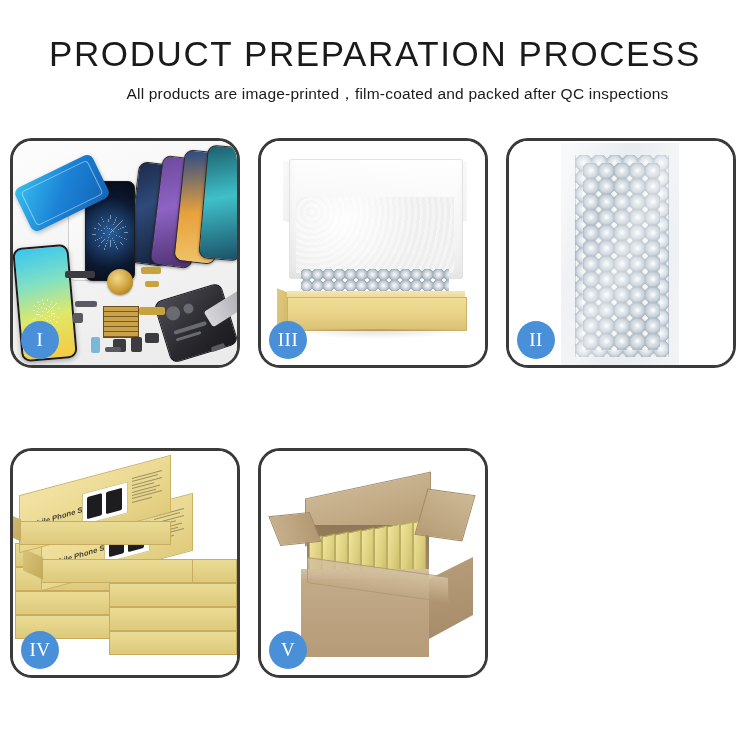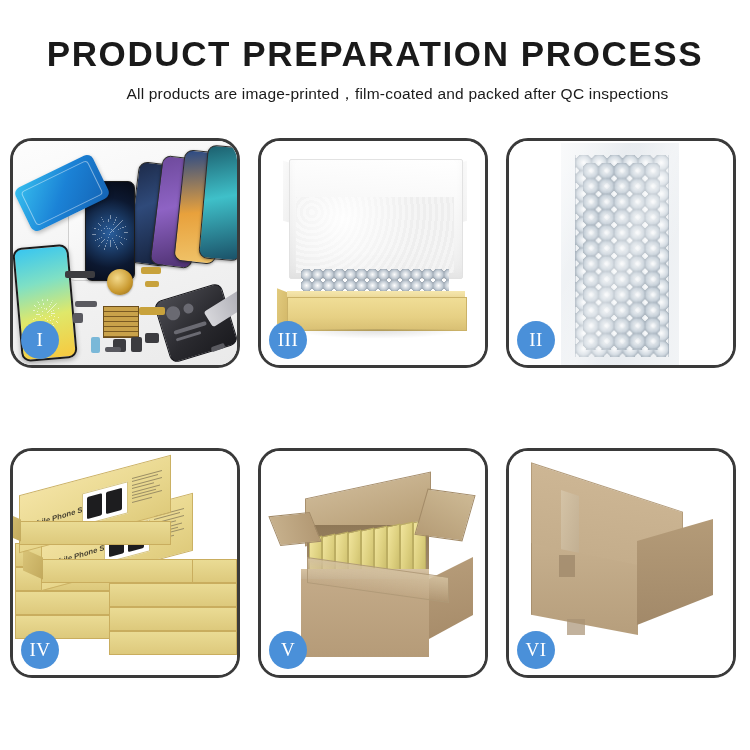--- a/index.html
+++ b/index.html
@@ -16,21 +16,21 @@
   }
 
   
   #header {
     width: 750px;
     padding-top: 33px;
     text-align: center;
   }
   #page-title {
     font-size: 35px;
-    font-weight: 700;
+    font-weight: 400;
     letter-spacing: 1.6px;
     color: #1a1a1a;
     line-height: 42px;
     white-space: nowrap;
     font-family: "Liberation Sans", sans-serif;
   }
   #page-subtitle {
     font-size: 15.5px;
     font-weight: 400;
     color: #1a1a1a;
@@ -436,27 +436,14 @@
       <div class="p5-rim"></div>
       <div class="p5-bodyfront"></div>
       <div class="p5-right"></div>
       <div class="p5-flapLeft"></div>
       <div class="p5-flapRight"></div>
       <div class="p5-flapFront"></div>
     </div>
     <div class="badge">V</div>
   </div>
 
-  <div class="panel">
-    <div class="stage">
-      <div class="p6-bg"></div>
-      <div class="p6-shine"></div>
-      <div class="p6-top"></div>
-      <div class="p6-tape"></div>
-      <div class="p6-left"></div>
-      <div class="p6-right"></div>
-      <div class="p6-tab1"></div>
-      <div class="p6-tab2"></div>
-    </div>
-    <div class="badge">VI</div>
-  </div>
 
 </div>
 
 </body></html>

